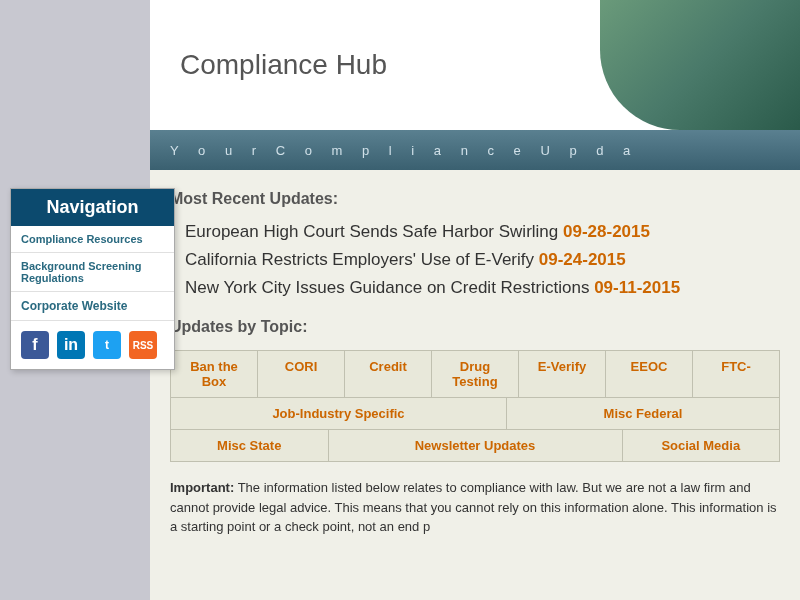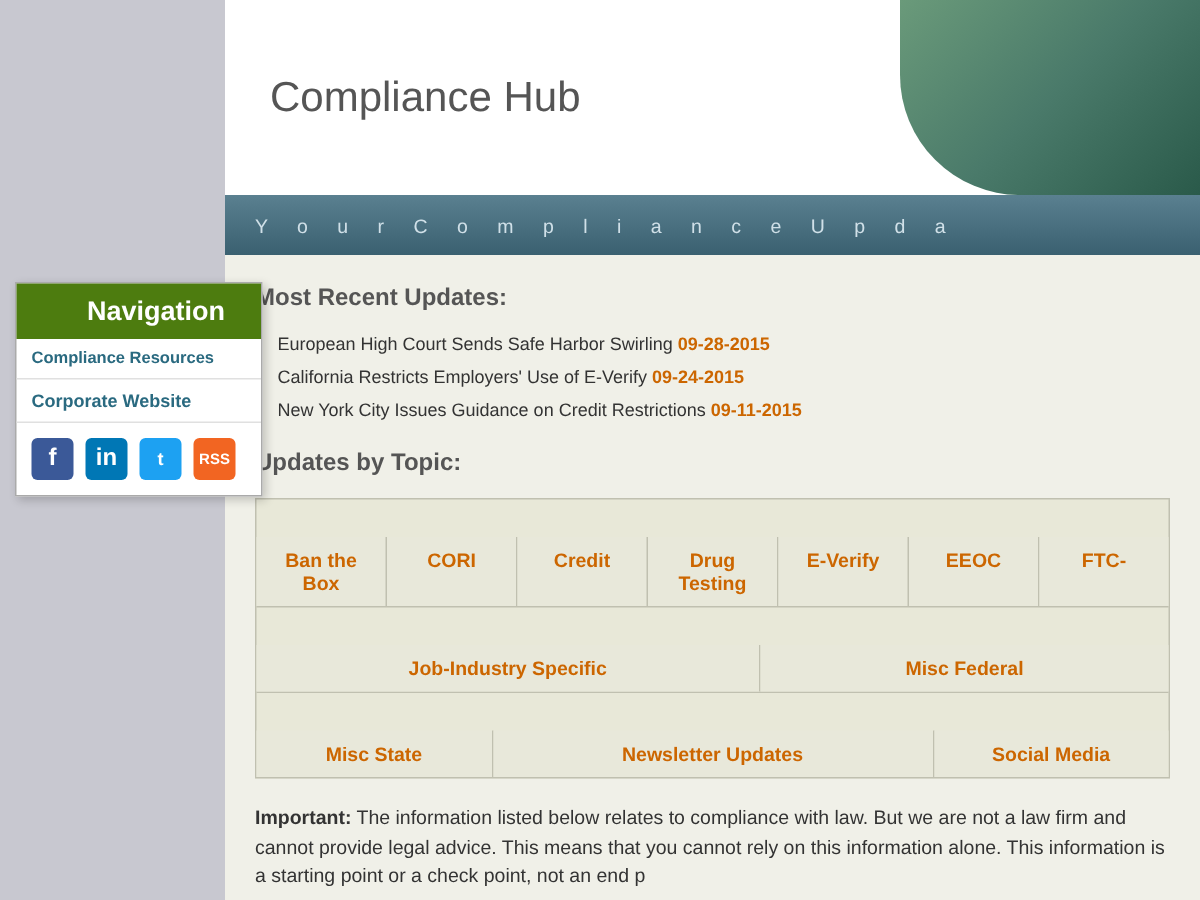--- a/index.html
+++ b/index.html
@@ -102,21 +102,21 @@
 
     .section-title {
       font-size: 16px;
       font-weight: bold;
       color: #555;
       margin-bottom: 14px;
     }
 
     .update-item {
       margin-bottom: 8px;
-      font-size: 12px;
+      font-size: 17px;
       color: #333;
       padding-left: 15px;
     }
 
     .update-date {
       color: #cc6600;
       font-weight: bold;
     }
 
     .updates-by-topic {
@@ -145,21 +145,20 @@
     .topic-cell {
       flex: 1;
       padding: 8px 10px;
       text-align: center;
       color: #cc6600;
       font-size: 13px;
       font-weight: bold;
       cursor: pointer;
       border-right: 1px solid #c0c0b0;
       background: #e8e8da;
-      margin-top: 25px;
     }
 
     .topic-cell:last-child {
       border-right: none;
     }
 
     .important-text {
       margin-top: 16px;
       font-size: 13px;
       color: #333;
@@ -176,26 +175,26 @@
       left: 10px;
       top: 188px;
       width: 165px;
       background: white;
       border: 1px solid #aaa;
       box-shadow: 2px 2px 6px rgba(0,0,0,0.2);
       z-index: 10;
     }
 
     .nav-header {
-      background: #4d7c0f;
+      background: #0c4a6e;
       color: white;
       font-size: 18px;
       font-weight: bold;
       padding: 8px 24px;
-      text-align: right;
+      text-align: center;
     }
 
     .nav-item {
       padding: 7px 10px;
       font-size: 12px;
       color: #2a6a80;
       cursor: pointer;
       border-bottom: 1px solid #e0e0e0;
       font-weight: bold;
     }
@@ -300,20 +299,21 @@
       <span class="important-bold">Important:</span>
       <span> The information listed below relates to compliance with law. But we are not a law firm and cannot provide legal advice. This means that you cannot rely on this information alone. This information is a starting point or a check point, not an end p</span>
     </div>
 
   </div>
 </div>
 
 <div class="nav-card">
   <div class="nav-header">Navigation</div>
   <div class="nav-item nav-item-sub">Compliance Resources</div>
+  <div class="nav-item nav-item-sub">Background Screening<br>Regulations</div>
   <div class="nav-item">Corporate Website</div>
   <div class="social-bar">
     <div class="social-icon social-facebook">f</div>
     <div class="social-icon social-linkedin" style="font-size:16px;">in</div>
     <div class="social-icon social-twitter" style="font-size:12px;">t</div>
     <div class="social-icon social-rss" style="font-size:10px;">RSS</div>
   </div>
 </div>
 
 </body></html>

